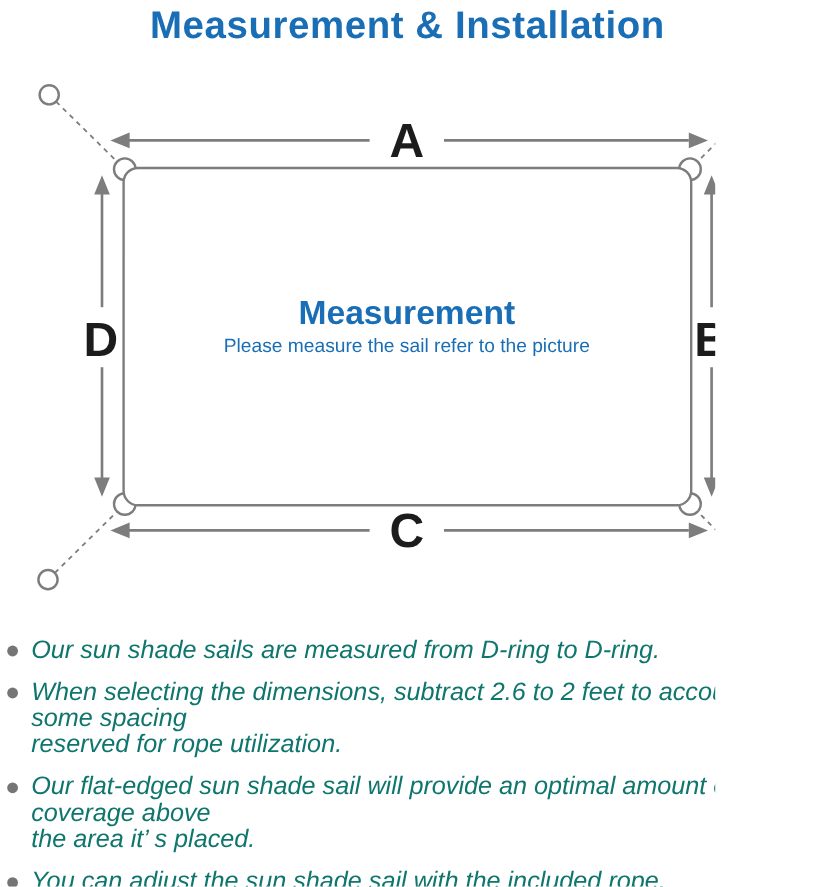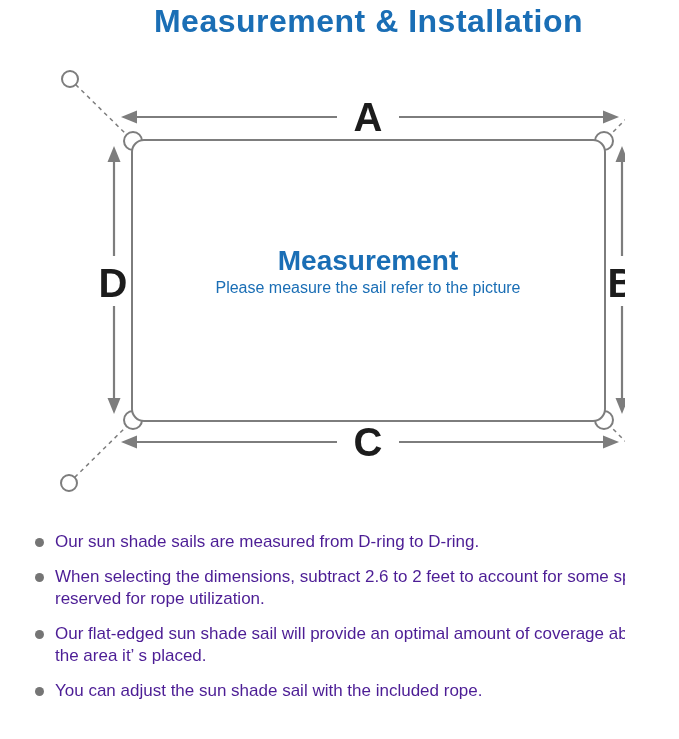--- a/index.html
+++ b/index.html
@@ -3,21 +3,20 @@
 <meta charset="utf-8">
 <style>
   html, body { margin: 0; padding: 0; background: #ffffff; }
   body { font-family: "Liberation Sans", sans-serif; }
   .page {
     position: relative;
     width: 596px;
     height: 739px;
     background: #ffffff;
     overflow: hidden;
-    margin-left: 29px;
   }
   .page-title {
     position: absolute;
     top: 0;
     left: 0;
     width: 679px;
     margin: 0;
     text-align: center;
     font-size: 32px;
     line-height: 42px;
@@ -56,23 +55,24 @@
     left: 0;
     width: 679px;
     margin: 0;
     padding: 0;
     list-style: none;
   }
   .note-item {
     position: relative;
     margin: 0 0 13px 0;
     padding: 0 4px 0 26px;
-    font-size: 17px;
+    font-size: 21px;
     line-height: 22px;
-    color: #4c1d95;
+    color: #0f766e;
+    font-style: italic;
   }
   .note-item .dot {
     position: absolute;
     left: 6px;
     top: 7px;
     width: 9px;
     height: 9px;
     border-radius: 50%;
     background: #757575;
   }

